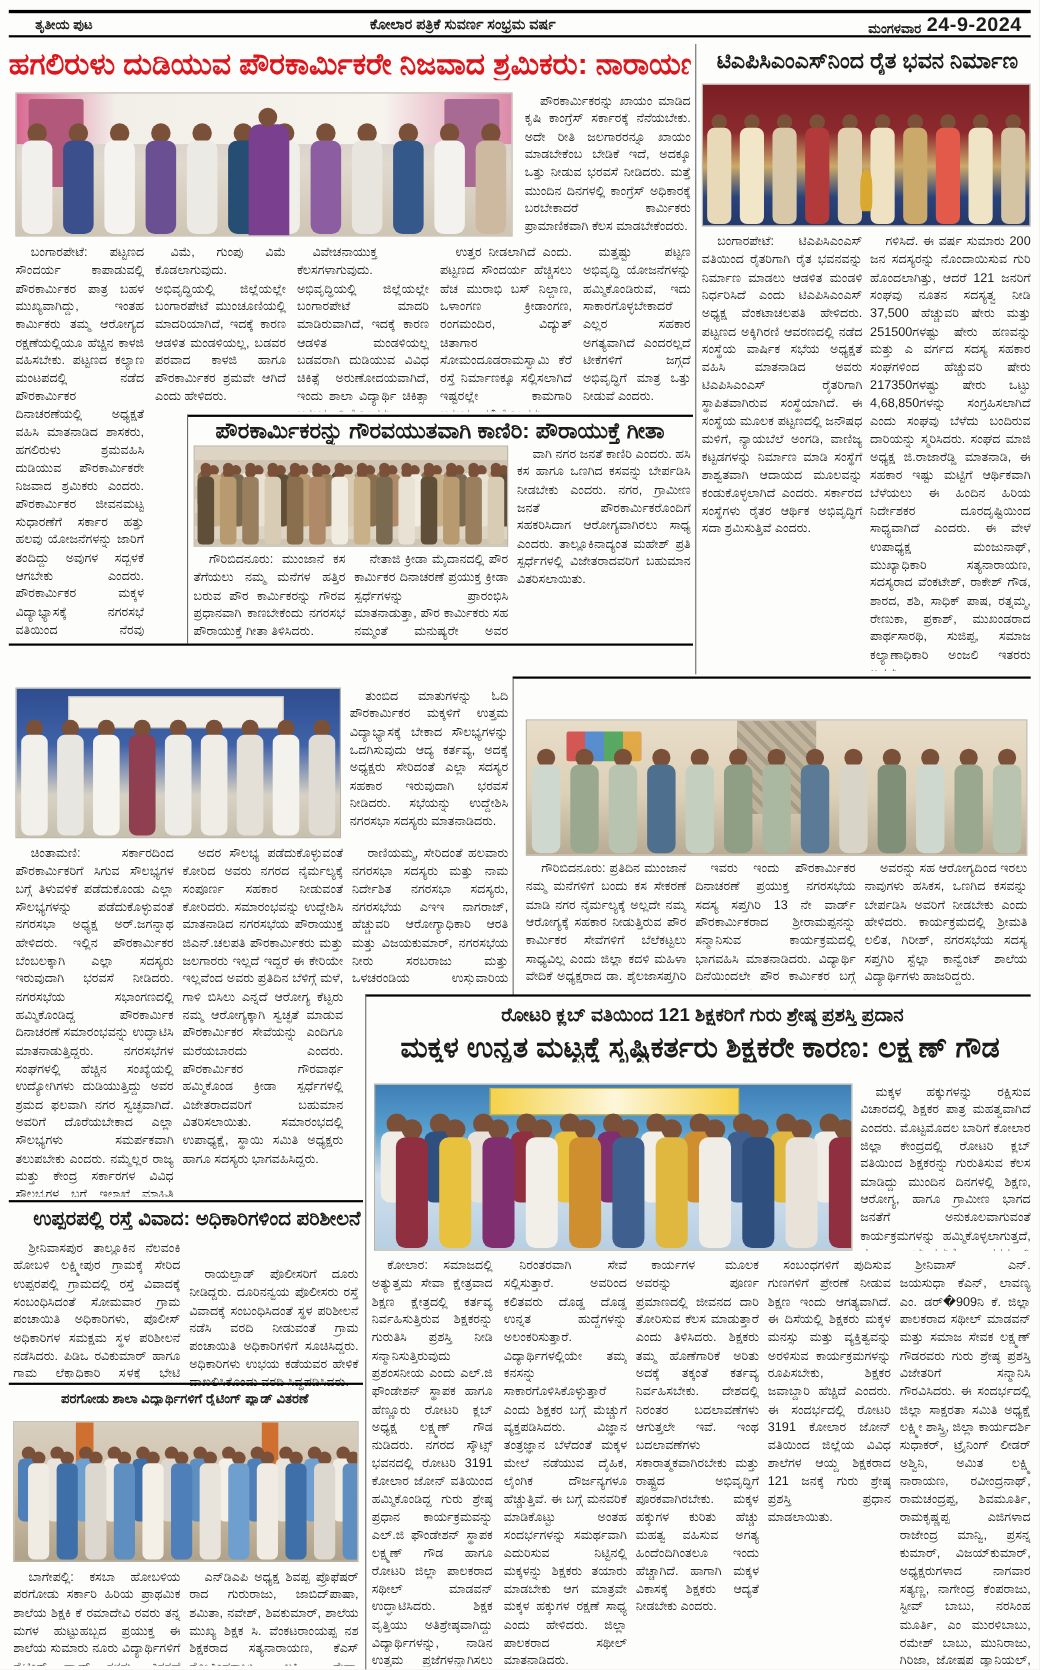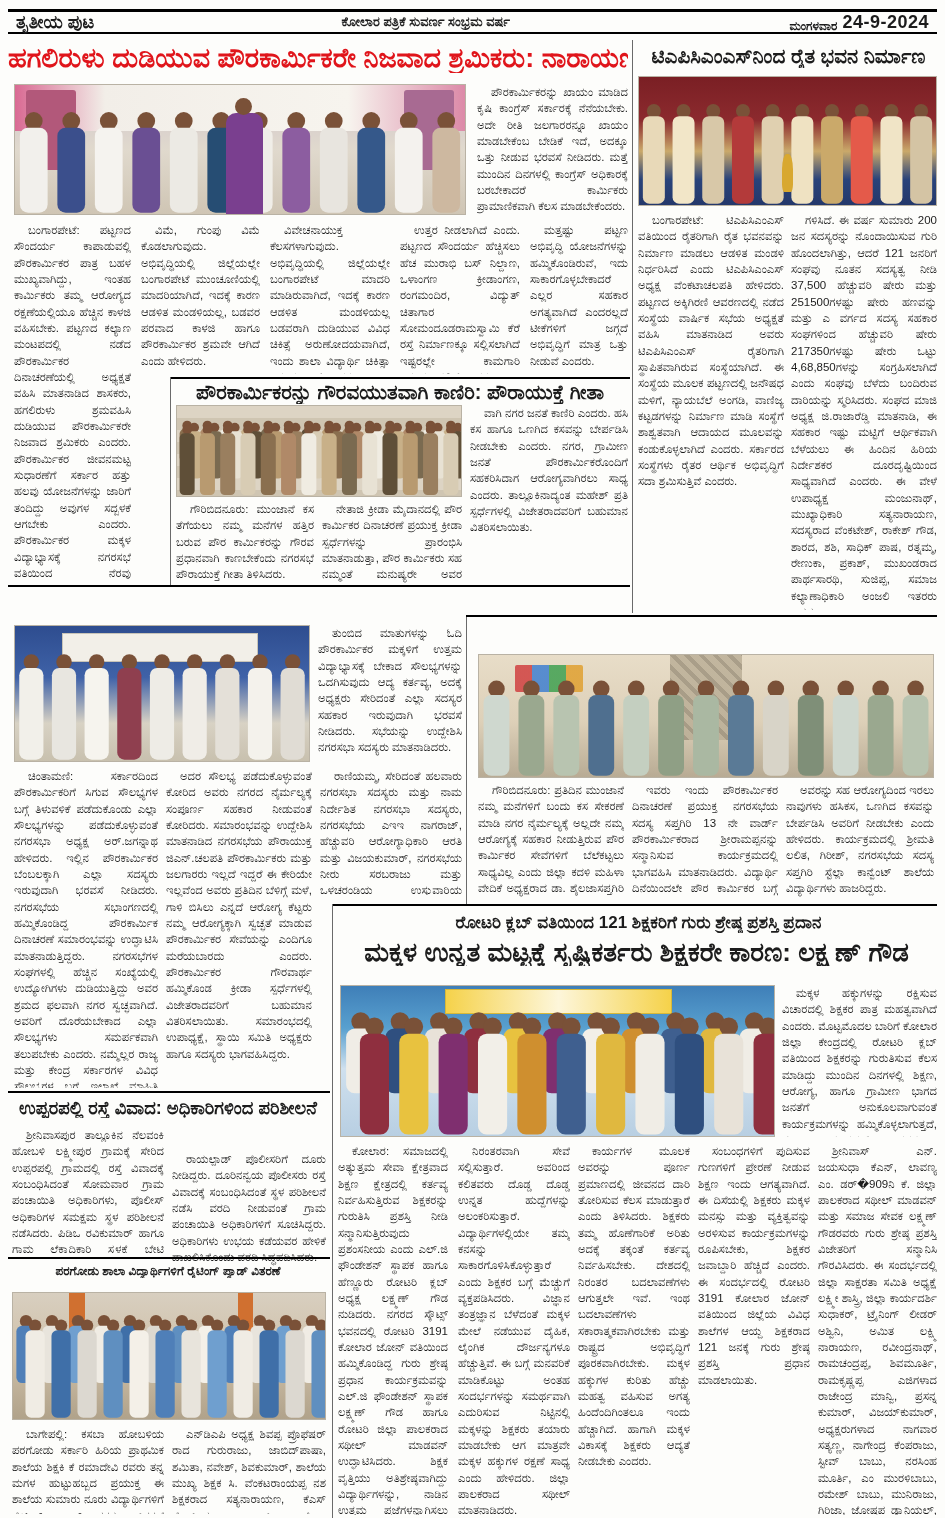--- a/index.html
+++ b/index.html
@@ -1,32 +1,32 @@
 <!DOCTYPE html>
 <html><head>
 <meta charset="utf-8">
 <style>
   html,body{margin:0;padding:0;background:#e9e7e2;}
   .page{position:relative;width:945px;height:1518px;margin:0 auto;background:#fdfdfb;
         font-family:"Liberation Sans","DejaVu Sans",sans-serif;color:#1c1c1c;overflow:hidden;}
   .abs{position:absolute;}
   .headerbar{border-top:3px solid #000;border-bottom:2px solid #000;display:flex;align-items:center;justify-content:space-between;padding:0 8px;box-sizing:border-box;}
-  .headerbar .h-left{font-size:18px;font-weight:bold;}
+  .headerbar .h-left{font-size:12px;font-weight:bold;margin-left:16px;}
   .headerbar .h-center{font-size:13px;font-weight:bold;}
   .headerbar .h-right{font-size:12px;font-weight:bold;display:flex;align-items:flex-end;gap:5px;margin-left:32px;}
   .headerbar .h-date{font-size:18px;font-weight:bold;letter-spacing:.5px;}
   .hl{font-weight:bold;line-height:1.08;text-align:center;white-space:nowrap;overflow:hidden;}
   .hl-red{color:#e0151b;font-size:27px;}
   .hl-b1{font-size:20px;}
   .hl-b2{font-size:20px;}
   .hl-b3{font-size:21px;}
   .hl-b4{font-size:22px;}
   .kicker{font-size:17px;font-weight:bold;text-align:center;white-space:nowrap;overflow:hidden;}
   .hl-rot{font-size:26px;}
-  .hl-s1{font-size:18px;}
+  .hl-s1{font-size:18px;text-align:right;}
   .hl-s2{font-size:12px;}
   .bodytext{font-size:11.5px;line-height:1.42;text-align:justify;overflow:hidden;text-indent:14px;word-break:break-word;}
   .photo{overflow:hidden;border:1px solid #b9b2a4;box-sizing:border-box;}
   .hrule{background:#000;}
   .vrule{background:#6a6a6a;}
 </style>
 </head>
 <body>
 
 <div class="page">

